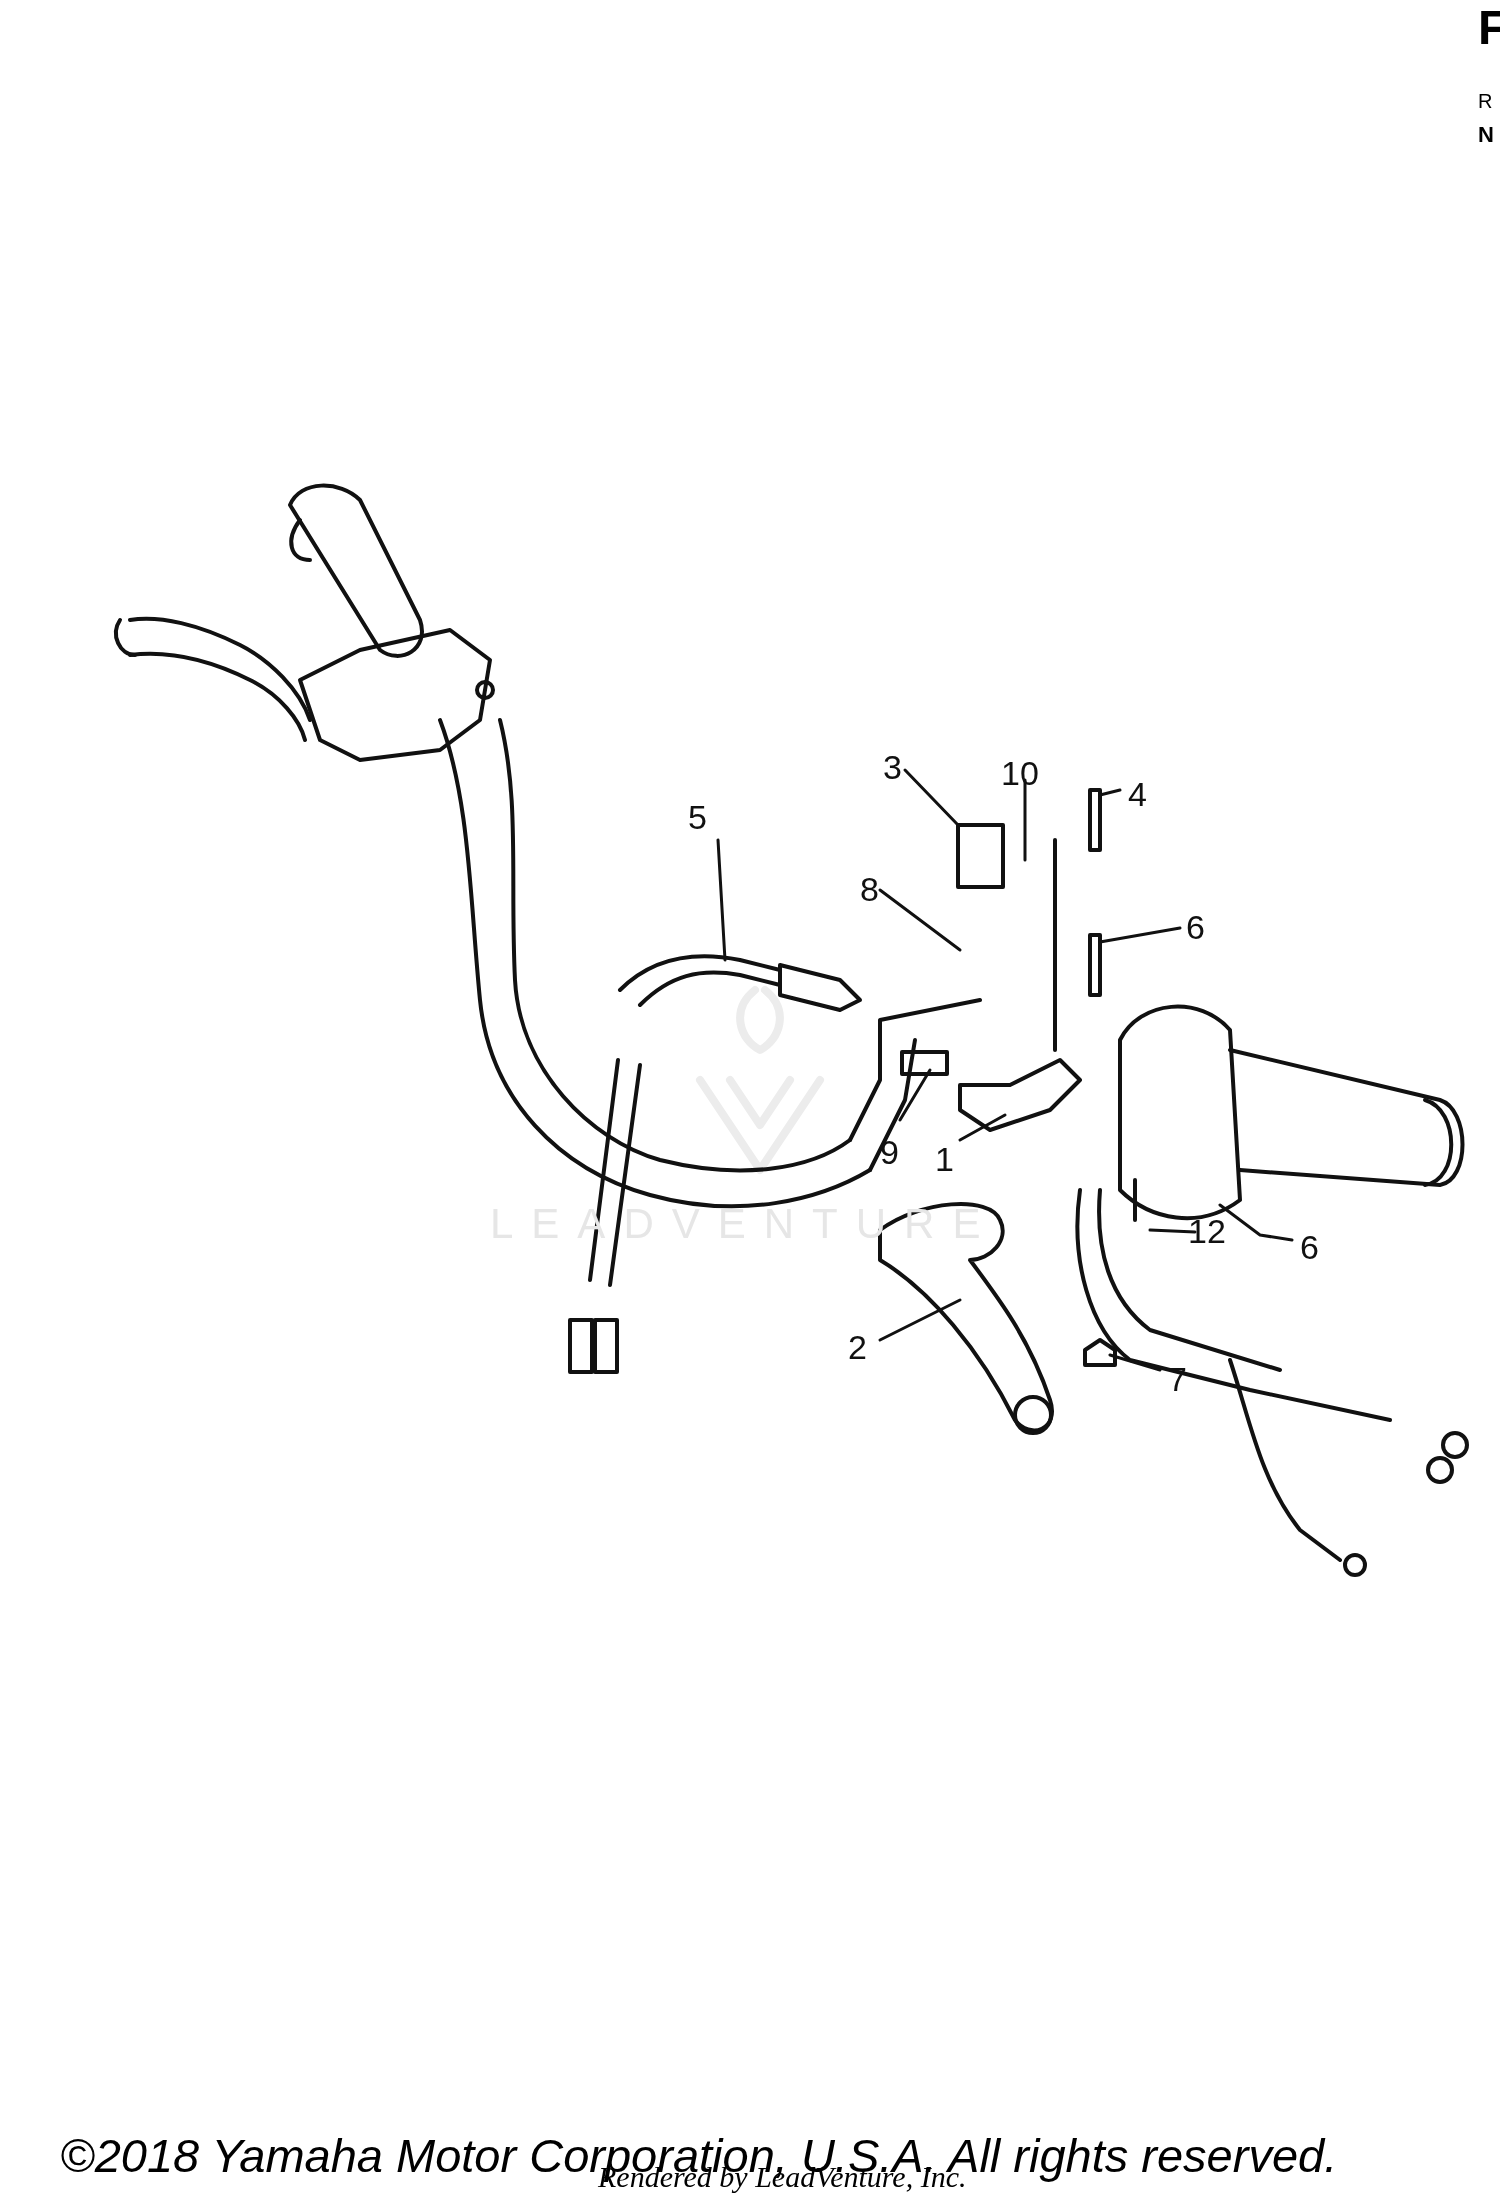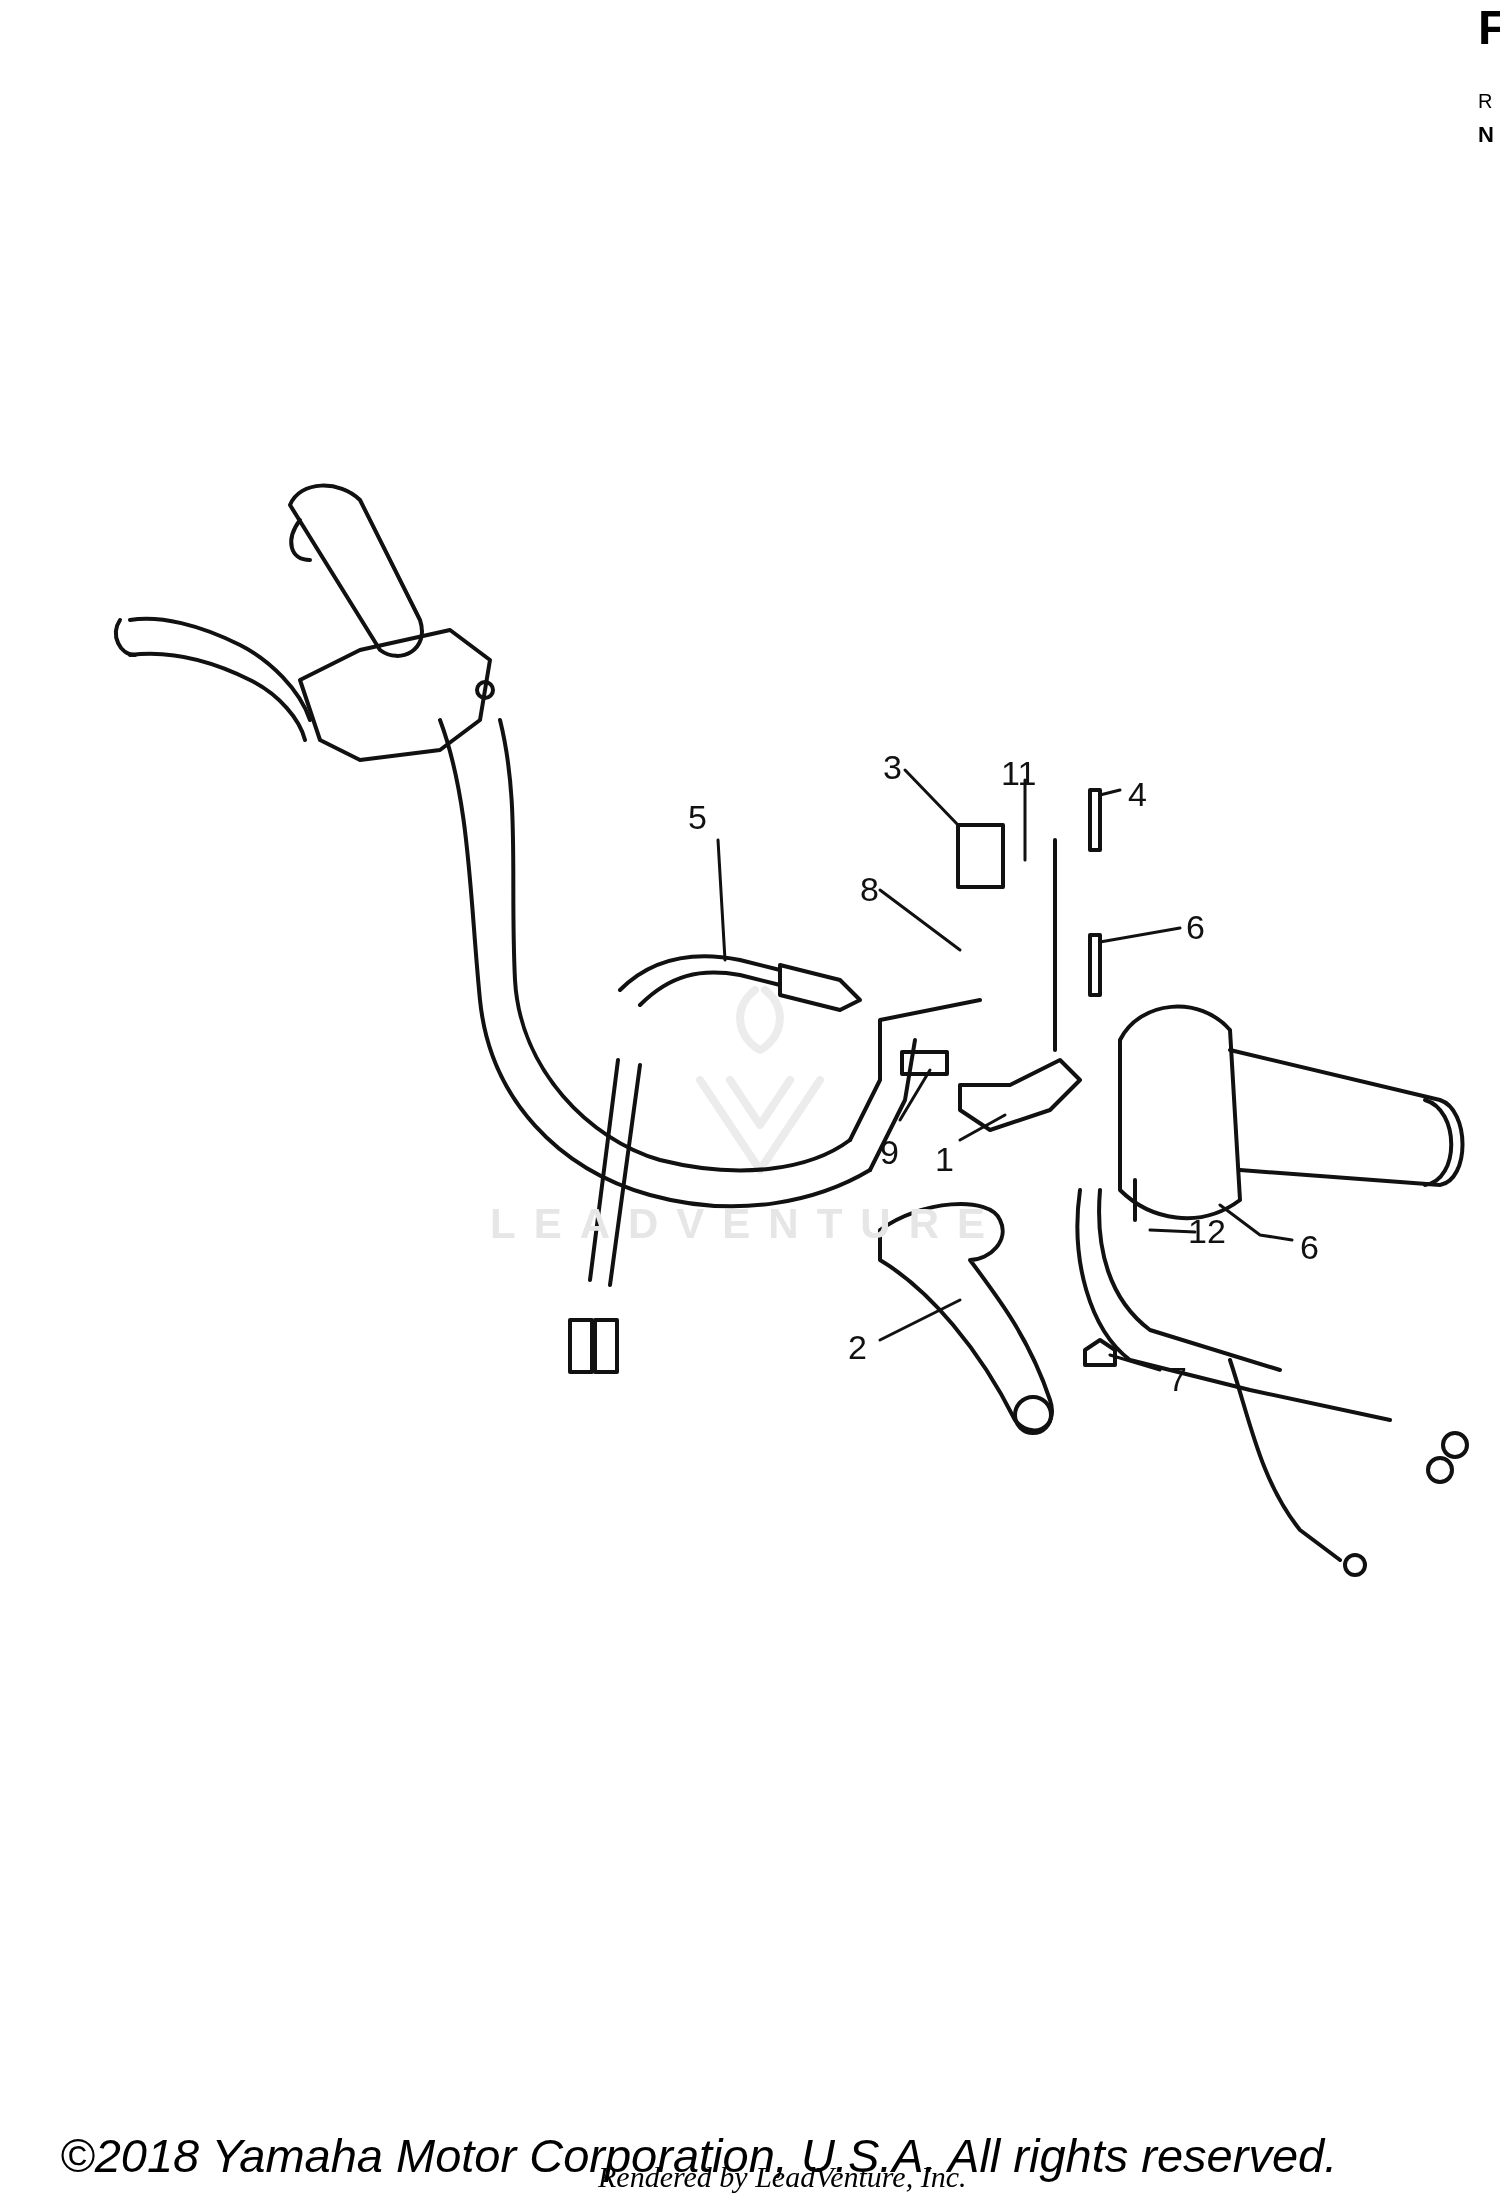--- a/index.html
+++ b/index.html
@@ -2,21 +2,21 @@
 <html><head>
 <meta charset="utf-8">
 <style>
 html,body{margin:0;padding:0;background:#fff;}
 body{width:1500px;height:2198px;position:relative;overflow:hidden;font-family:"Liberation Sans",sans-serif;color:#000;}
 #diagram{position:absolute;left:0;top:0;width:1500px;height:2198px;}
 .callout{position:absolute;font-family:"Liberation Sans",sans-serif;font-size:34px;color:#111;line-height:1;}
 .header-frag{position:absolute;left:1478px;font-family:"Liberation Sans",sans-serif;font-weight:bold;color:#000;}
 .footer{position:absolute;left:60px;top:2128px;font-size:47px;color:#000;white-space:nowrap;font-style:italic;}
 .render-credit{position:absolute;left:598px;top:2160px;font-size:30px;color:#000;font-family:"Liberation Serif",serif;font-style:italic;white-space:nowrap;}
-.watermark{position:absolute;left:490px;top:1200px;font-size:42px;letter-spacing:18px;color:#e6e6e6;white-space:nowrap;font-weight:bold;}
+.watermark{position:absolute;left:490px;top:1200px;font-size:42px;letter-spacing:18px;color:#e6e6e6;white-space:nowrap;}
 </style>
 </head>
 <body>
 
 <svg id="diagram" viewBox="0 0 1500 2198" xmlns="http://www.w3.org/2000/svg" fill="none" stroke="#111" stroke-width="4" stroke-linecap="round" stroke-linejoin="round">
 
   <g stroke="#ececec" stroke-width="8">
     <path d="M700 1080 L760 1170 L820 1080"></path>
     <path d="M730 1080 L760 1125 L790 1080"></path>
     <path d="M755 990 C730 1010 740 1040 760 1050 C780 1040 790 1010 765 990"></path>
@@ -107,18 +107,18 @@
 
 <div class="callout" style="left:935px;top:1142px;">1</div>
 <div class="callout" style="left:848px;top:1330px;">2</div>
 <div class="callout" style="left:883px;top:750px;">3</div>
 <div class="callout" style="left:1128px;top:777px;">4</div>
 <div class="callout" style="left:688px;top:800px;">5</div>
 <div class="callout" style="left:1186px;top:910px;">6</div>
 <div class="callout" style="left:1168px;top:1362px;">7</div>
 <div class="callout" style="left:860px;top:872px;">8</div>
 <div class="callout" style="left:880px;top:1135px;">9</div>
-<div class="callout" style="left:1001px;top:756px;">11</div>
+<div class="callout" style="left:1001px;top:756px;">10</div>
 <div class="callout" style="left:1300px;top:1230px;">6</div>
 <div class="callout" style="left:1188px;top:1214px;">12</div>
 
 <div class="footer">©2018 Yamaha Motor Corporation, U.S.A. All rights reserved.</div>
 <div class="render-credit">Rendered by LeadVenture, Inc.</div>
 
 </body></html>

